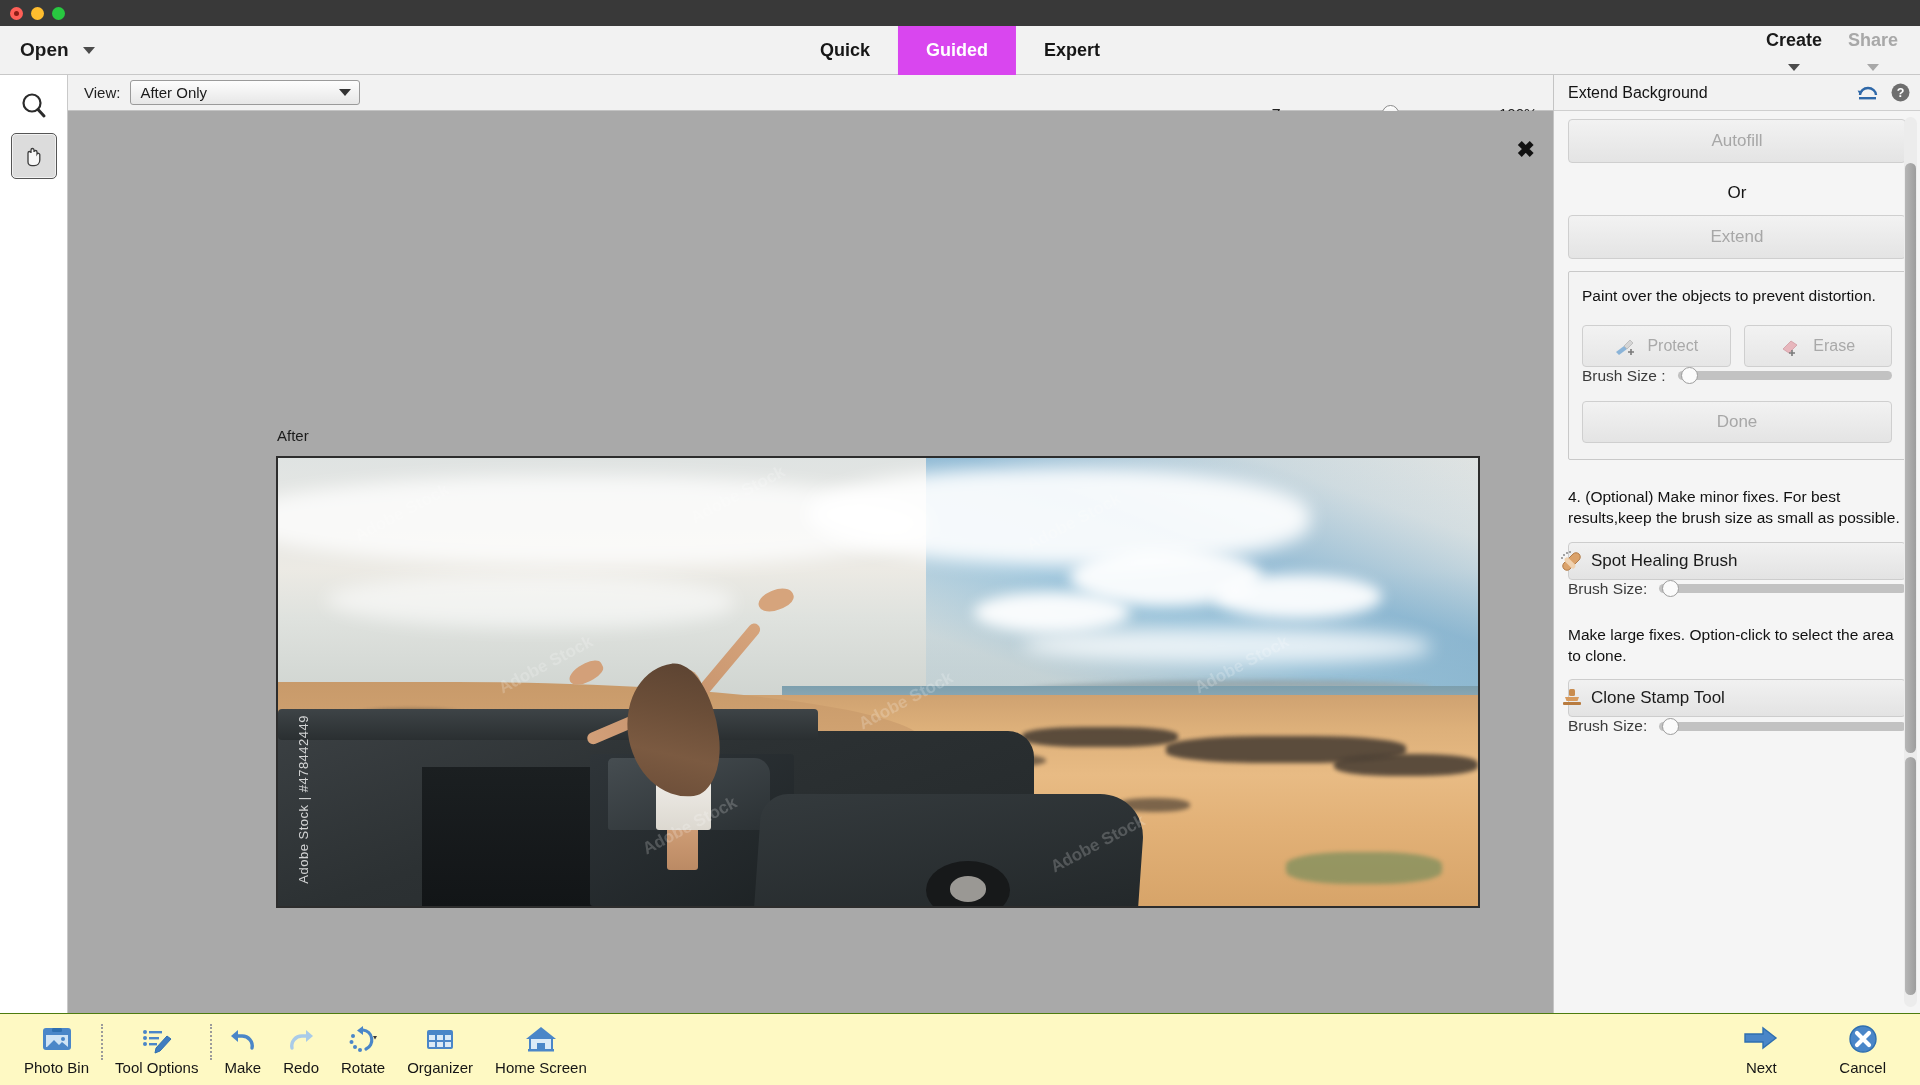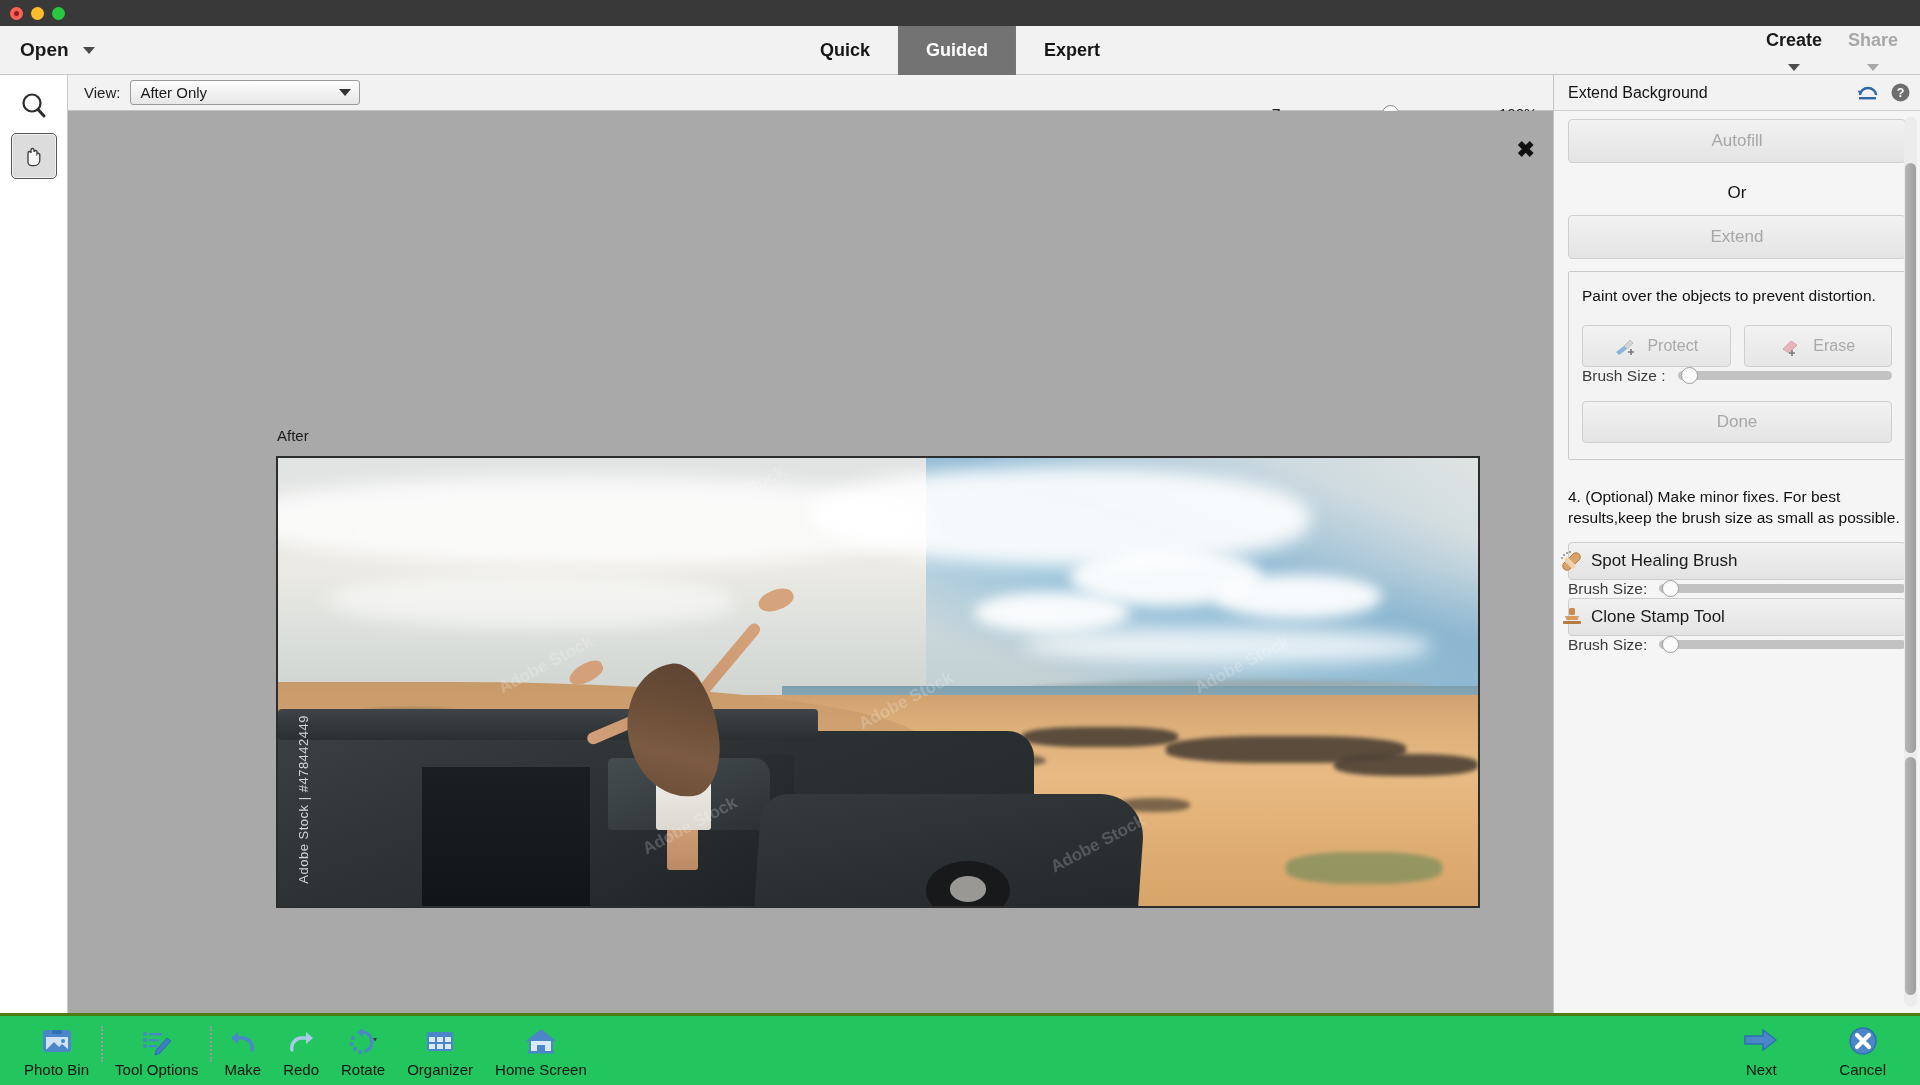--- a/index.html
+++ b/index.html
@@ -47,21 +47,21 @@
   }
   .mode-tabs {
     position: absolute; left: 50%; transform: translateX(-50%);
     top: 0; height: 49px; display: flex; align-items: stretch;
   }
   .mode-tab {
     display: flex; align-items: center; justify-content: center;
     padding: 0 28px; font-size: 18px; font-weight: bold;
     color: #161616; cursor: pointer;
   }
-  .mode-tab.active { background: #737373; color: #ffffff; }
+  .mode-tab.active { background: #d946ef; color: #ffffff; }
   .right-actions {
     margin-left: auto; display: flex; align-items: center;
     gap: 26px; margin-right: 22px;
   }
   .action-grp { display: flex; align-items: center; gap: 13px; cursor: pointer; flex-direction: column; }
   .action-label { font-size: 18px; font-weight: bold; color: #1a1a1a; }
   .action-grp.disabled .action-label { color: #a8a8a8; }
   .action-grp.disabled .caret { border-top-color: #a8a8a8; }
 
   
@@ -393,21 +393,21 @@
   .scroll-thumb2 {
     position: absolute; left: 1px; width: 11px;
     top: 640px; bottom: 12px;
     background: linear-gradient(90deg,#b6b6b6,#9d9d9d);
     border-radius: 6px; cursor: pointer;
   }
 
   
   .bottombar {
     height: 72px; width: 100%;
-    background: #22c55e; border-top: 3px solid #4d7c0f;
+    background: #fef9c3; border-top: 1px solid #4d7c0f;
     display: flex; align-items: flex-start; position: relative;
   }
   .bb-left { display: flex; align-items: flex-start; padding-left: 14px; gap: 2px; }
   .bb-item {
     display: flex; flex-direction: column; align-items: center;
     padding: 6px 10px 0 10px; cursor: pointer; position: relative;
   }
   .bb-icon { height: 38px; display: flex; align-items: center; }
   .bb-text { font-size: 15px; color: #151515; margin-top: 1px; white-space: nowrap; }
   .divider {
@@ -624,20 +624,21 @@
         <span>Spot Healing Brush</span>
       </div>
 
       <div class="brush-row">
         <span class="brush-label">Brush Size:</span>
         <div class="brush-track">
           <div class="brush-knob"></div>
         </div>
       </div>
 
+      <div class="section-text">Make large fixes. Option-click to select the area to clone.</div>
 
       <div class="toolbtn">
         <svg width="26" height="24" viewBox="0 0 26 24" style="position:absolute;margin-left:-32px">
           <rect x="10" y="3" width="6" height="7" rx="1.5" fill="#c98c4e"></rect>
           <path d="M6 11 h14 l-1.5 4 h-11z" fill="#d89b5e"></path>
           <rect x="4" y="16" width="18" height="3" rx="1" fill="#b87b3f"></rect>
         </svg>
         <span>Clone Stamp Tool</span>
       </div>
 

